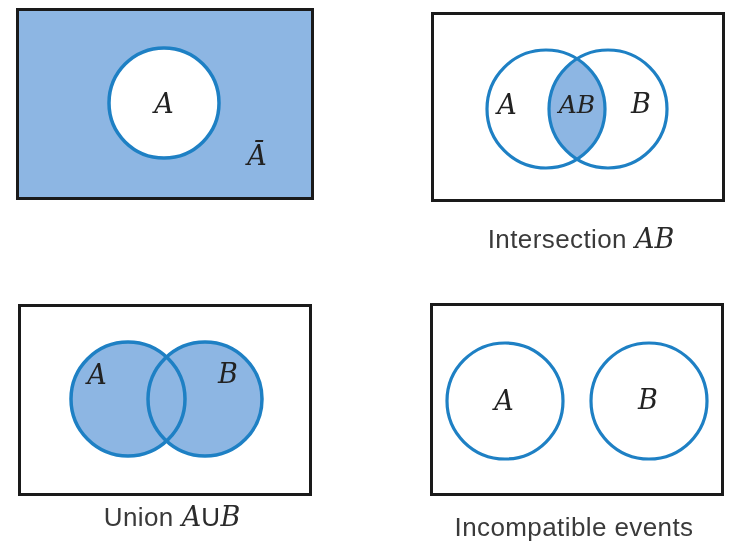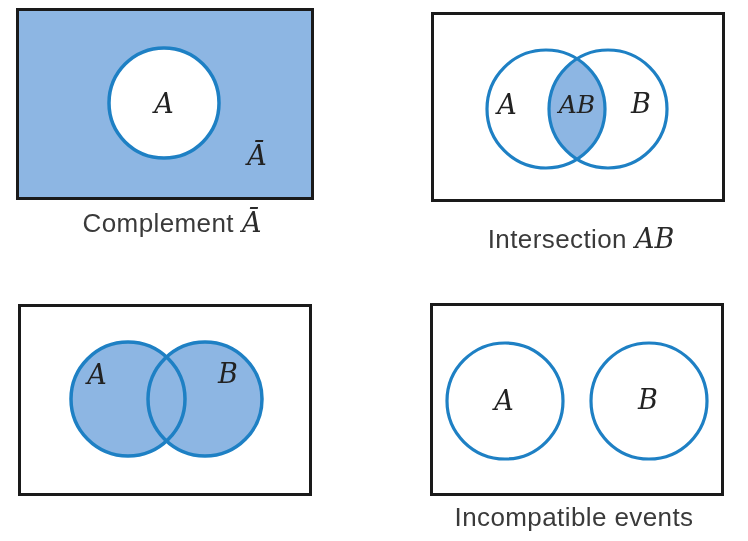--- a/index.html
+++ b/index.html
@@ -47,23 +47,20 @@
 
 <div class="stage">
 
   <div class="panel" style="left:16px;top:8px;width:298px;">
     <svg width="298" height="192" viewBox="0 0 298 192">
       <rect class="frame filled" x="1.5" y="1.5" width="295" height="189"></rect>
       <circle class="cstroke cwhite" cx="148" cy="95" r="55" stroke-width="3.5"></circle>
       <text class="glyph t27" x="148" y="105">A</text>
       <text class="glyph t27" x="241" y="157">Ā</text>
     </svg>
-    <div class="caption" style="margin-top:8px;transform:translateX(7px);">
-      <span>Complement</span><span class="cap-math">Ā</span>
-    </div>
   </div>
 
   <div class="panel" style="left:431px;top:12px;width:294px;">
     <svg width="294" height="190" viewBox="0 0 294 190">
       <rect class="frame" x="1.5" y="1.5" width="291" height="187"></rect>
       <path class="lens" d="M146,46.8 A59,59 0 0 1 146,147.2 A59,59 0 0 1 146,46.8 Z"></path>
       <circle class="cstroke" cx="115" cy="97" r="59" stroke-width="3.2"></circle>
       <circle class="cstroke" cx="177" cy="97" r="59" stroke-width="3.2"></circle>
       <text class="glyph t27" x="76" y="102">A</text>
       <text class="glyph t25" x="146" y="101">AB</text>
@@ -77,28 +74,31 @@
   <div class="panel" style="left:18px;top:304px;width:294px;">
     <svg width="294" height="192" viewBox="0 0 294 192">
       <rect class="frame" x="1.5" y="1.5" width="291" height="189"></rect>
       <circle class="cfill" cx="110" cy="95" r="57"></circle>
       <circle class="cfill" cx="187" cy="95" r="57"></circle>
       <circle class="cstroke" cx="110" cy="95" r="57" stroke-width="3.5"></circle>
       <circle class="cstroke" cx="187" cy="95" r="57" stroke-width="3.5"></circle>
       <text class="glyph t27" x="79" y="80">A</text>
       <text class="glyph t27" x="210" y="79">B</text>
     </svg>
+    <div class="caption" style="margin-top:6px;transform:translateX(7px);">
+      <span>Union</span><span class="cap-math">A</span><span class="cap-op">U</span><span class="cap-math tight">B</span>
+    </div>
   </div>
 
   <div class="panel" style="left:430px;top:303px;width:294px;">
     <svg width="294" height="193" viewBox="0 0 294 193">
       <rect class="frame" x="1.5" y="1.5" width="291" height="190"></rect>
       <circle class="cstroke" cx="75" cy="98" r="58" stroke-width="3.2"></circle>
       <circle class="cstroke" cx="219" cy="98" r="58" stroke-width="3.2"></circle>
       <text class="glyph t27" x="74" y="107">A</text>
       <text class="glyph t27" x="218" y="106">B</text>
     </svg>
-    <div class="caption" style="margin-top:6px;transform:translateX(-3px);">
+    <div class="caption" style="margin-top:16px;transform:translateX(-3px);">
       <span>Incompatible events</span>
     </div>
   </div>
 
 </div>
 
 </body></html>

